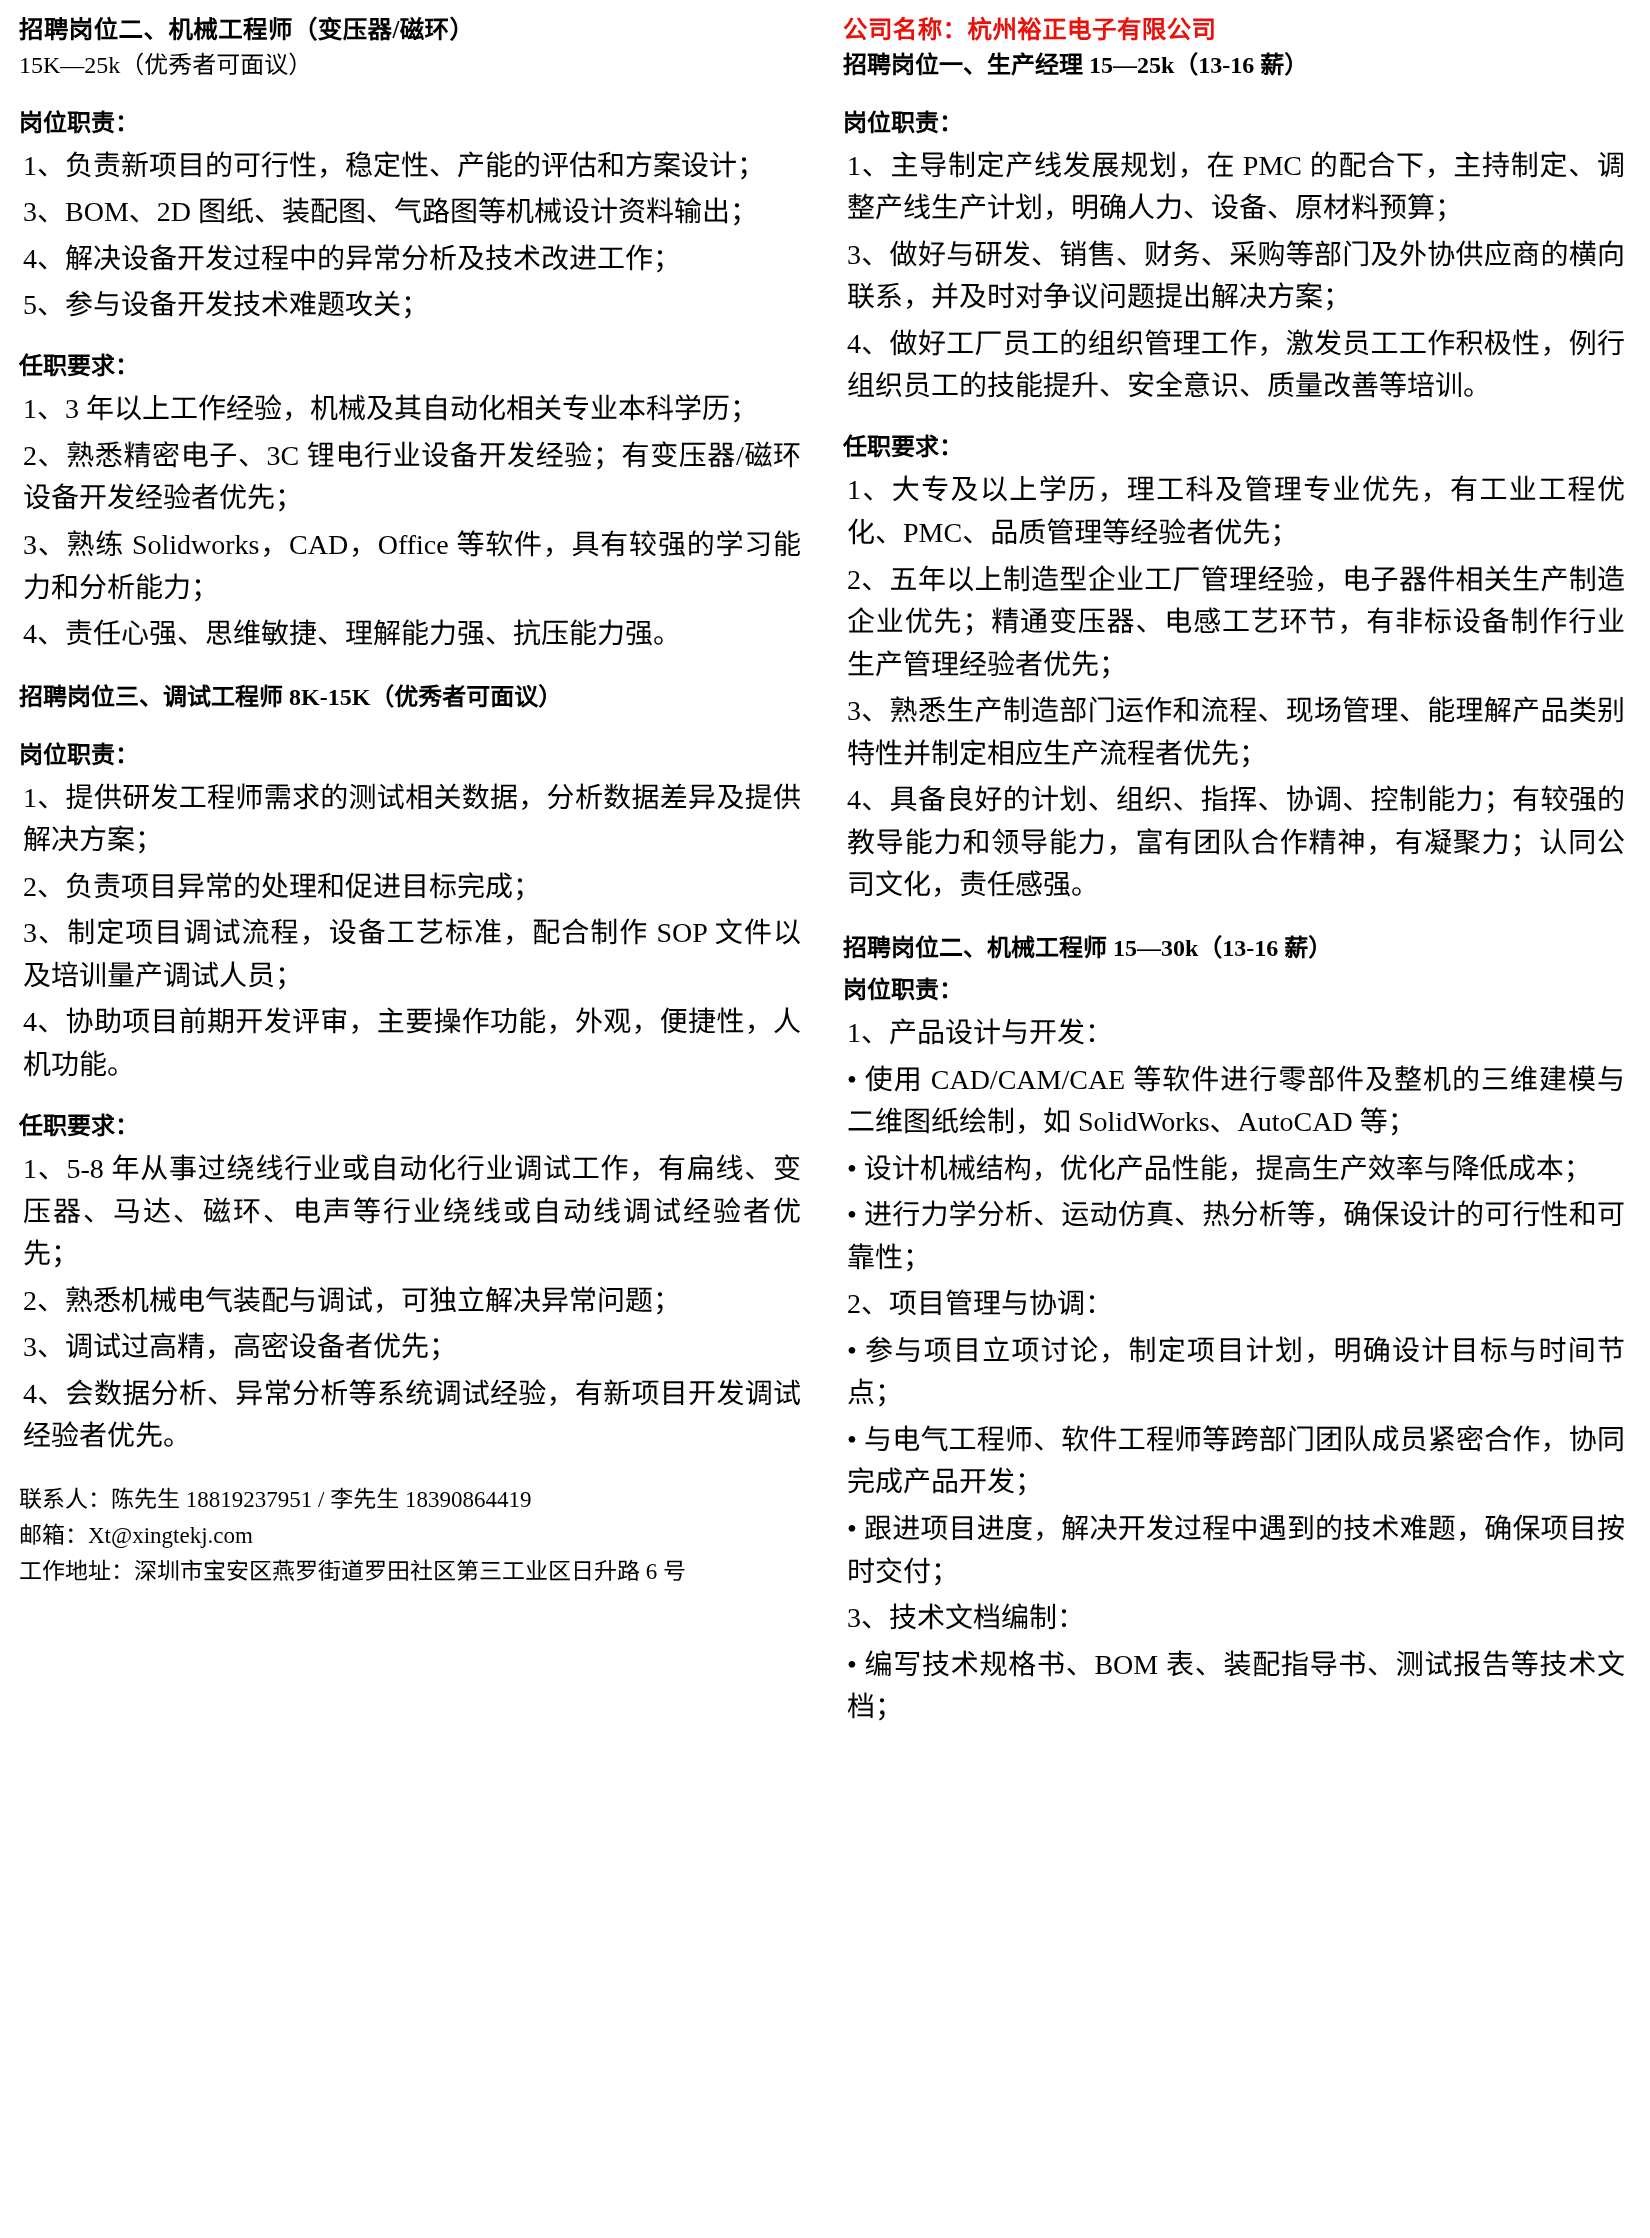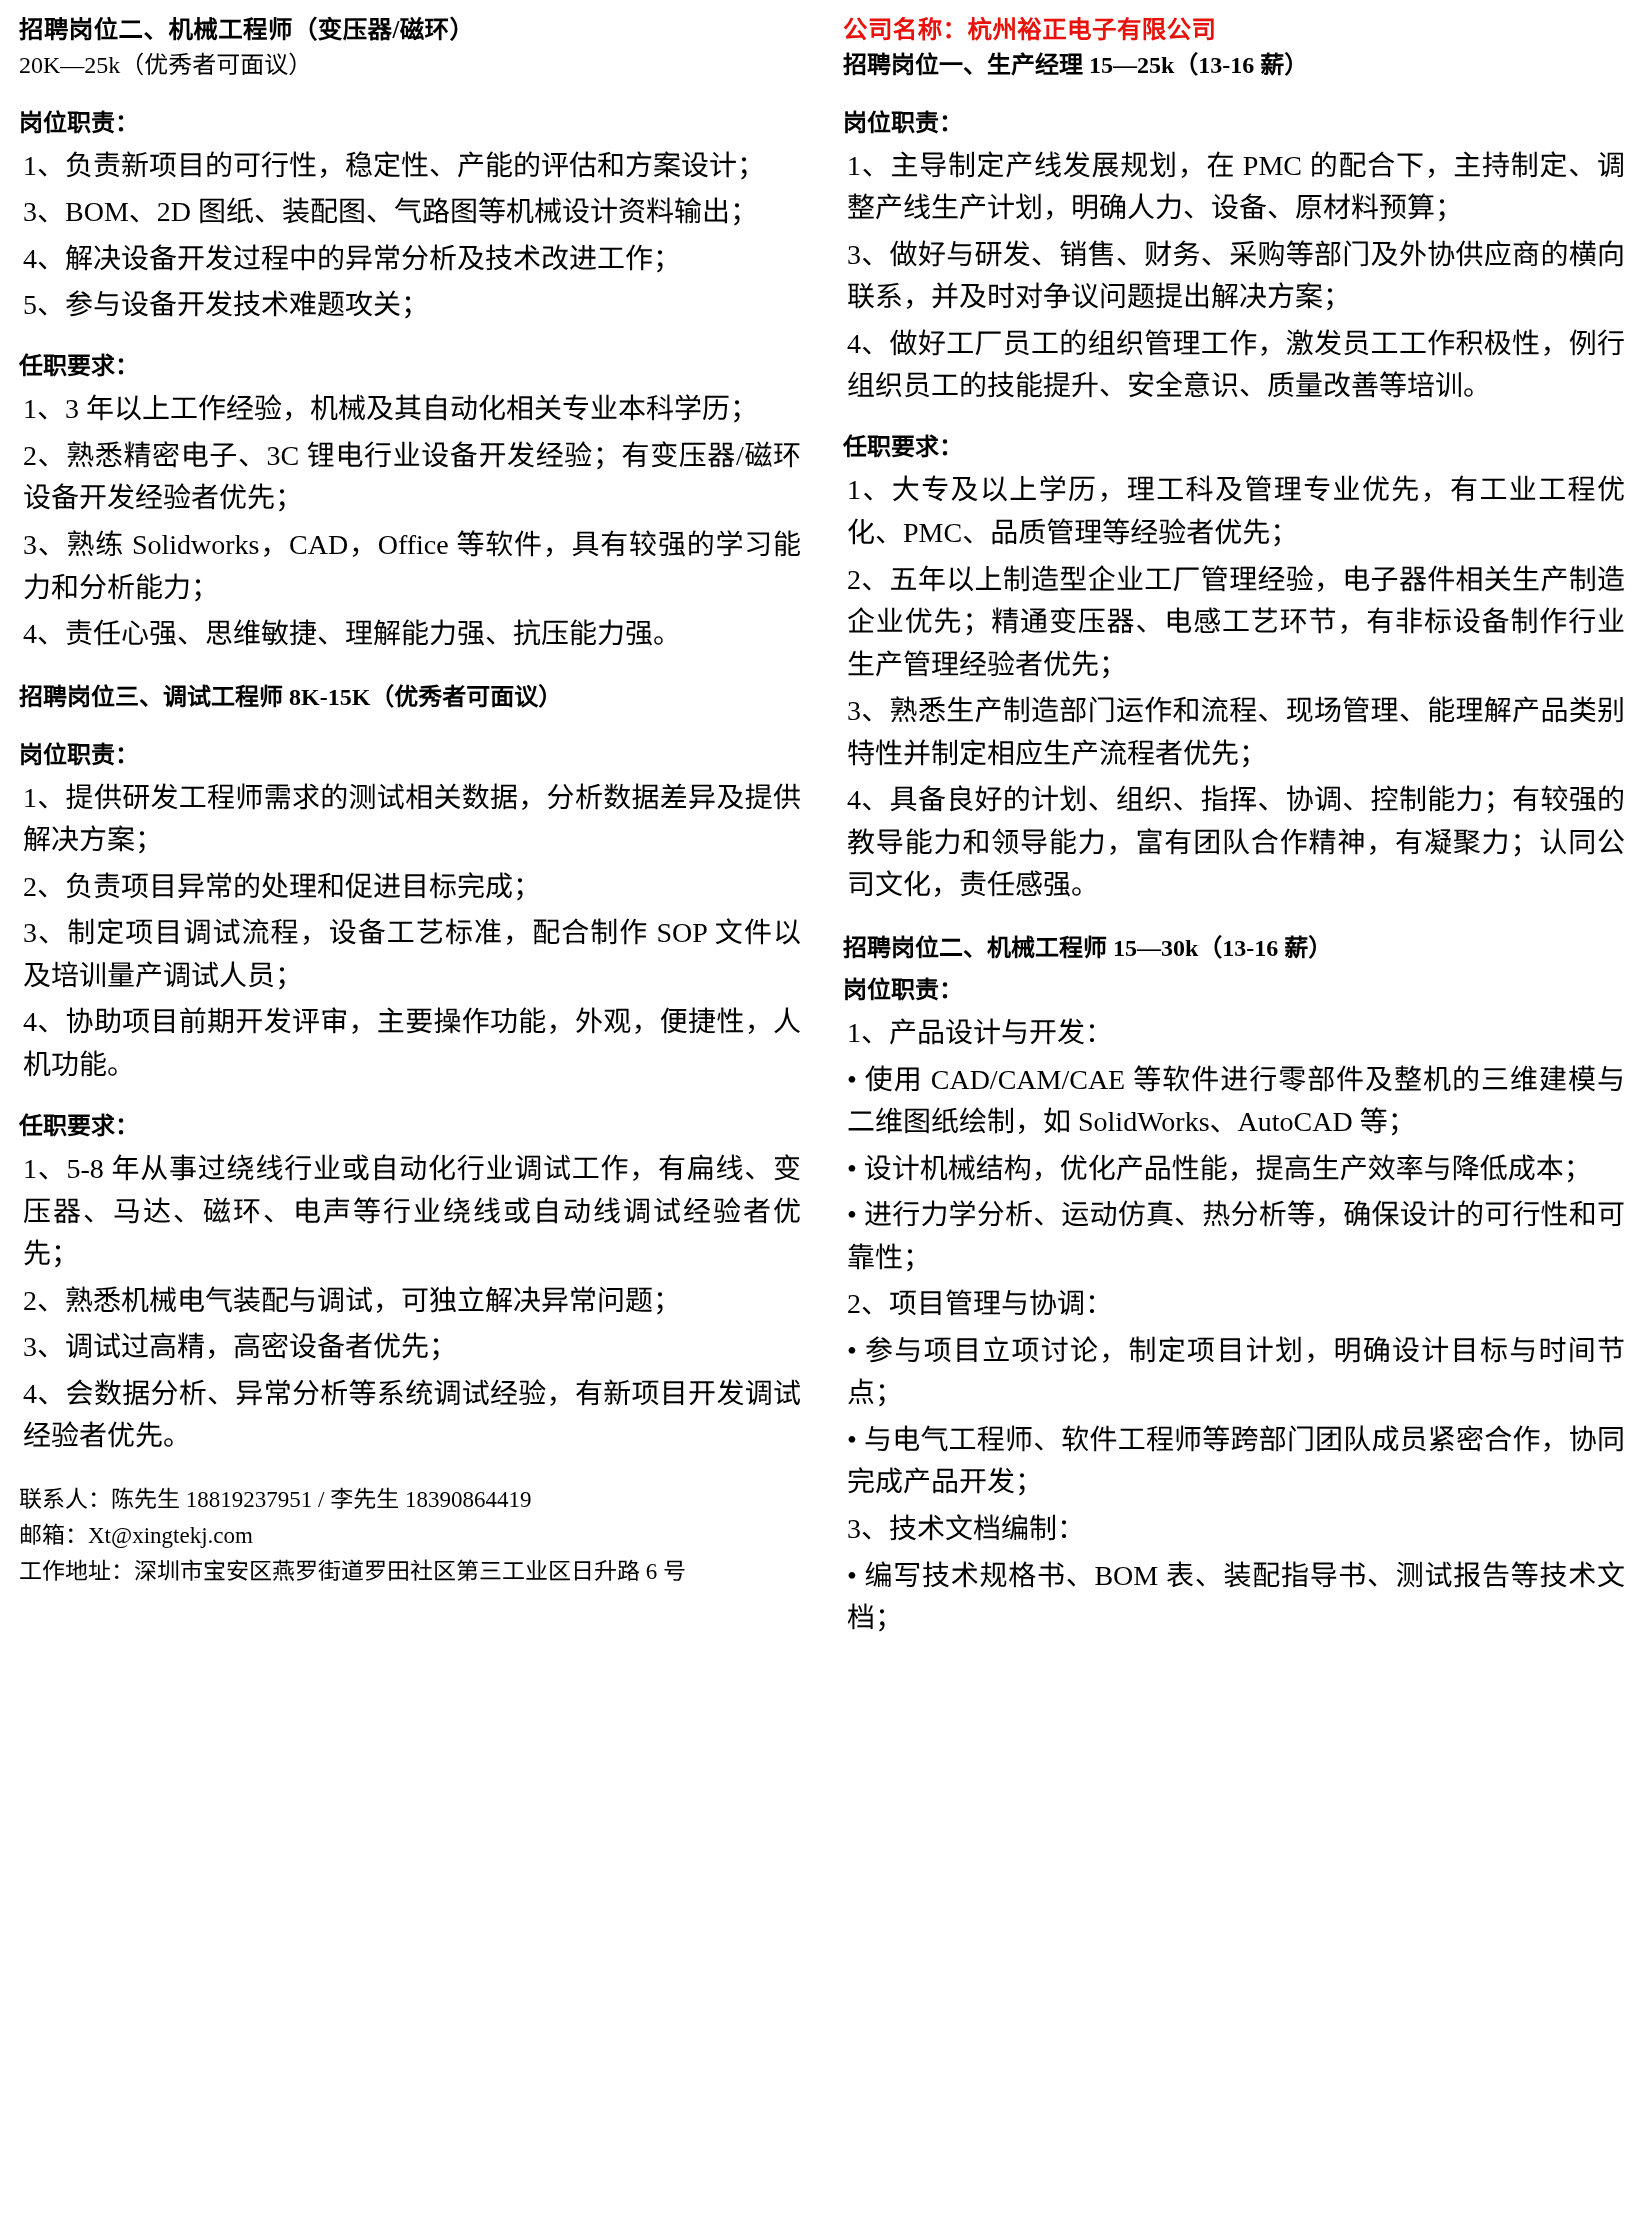--- a/index.html
+++ b/index.html
@@ -83,21 +83,21 @@
 </style>
 </head>
 <body>
 
 <div class="page">
 
   <div class="col col-left">
 
     <div class="block">
       <div class="h-title">招聘岗位二、机械工程师（变压器/磁环）</div>
-      <div class="subline">20K—25k（优秀者可面议）</div>
+      <div class="subline">15K—25k（优秀者可面议）</div>
 
       <div class="sec-head">岗位职责：</div>
       <p class="item">1、负责新项目的可行性，稳定性、产能的评估和方案设计；</p>
       <p class="item">3、BOM、2D 图纸、装配图、气路图等机械设计资料输出；</p>
       <p class="item">4、解决设备开发过程中的异常分析及技术改进工作；</p>
       <p class="item">5、参与设备开发技术难题攻关；</p>
 
       <div class="sec-head">任职要求：</div>
       <p class="item">1、3 年以上工作经验，机械及其自动化相关专业本科学历；</p>
       <p class="item">2、熟悉精密电子、3C 锂电行业设备开发经验；有变压器/磁环设备开发经验者优先；</p>
@@ -151,20 +151,21 @@
     <div class="block">
       <div class="job-head">招聘岗位二、机械工程师   15—30k（13-16 薪）</div>
       <div class="sec-head tight">岗位职责：</div>
       <p class="item">1、产品设计与开发：</p>
       <p class="item">• 使用 CAD/CAM/CAE 等软件进行零部件及整机的三维建模与二维图纸绘制，如 SolidWorks、AutoCAD 等；</p>
       <p class="item">• 设计机械结构，优化产品性能，提高生产效率与降低成本；</p>
       <p class="item">• 进行力学分析、运动仿真、热分析等，确保设计的可行性和可靠性；</p>
       <p class="item">2、项目管理与协调：</p>
       <p class="item">• 参与项目立项讨论，制定项目计划，明确设计目标与时间节点；</p>
       <p class="item">• 与电气工程师、软件工程师等跨部门团队成员紧密合作，协同完成产品开发；</p>
+      <p class="item">• 跟进项目进度，解决开发过程中遇到的技术难题，确保项目按时交付；</p>
       <p class="item">3、技术文档编制：</p>
       <p class="item">• 编写技术规格书、BOM 表、装配指导书、测试报告等技术文档；</p>
     </div>
 
   </div>
 
 </div>
 
 
 </body></html>

